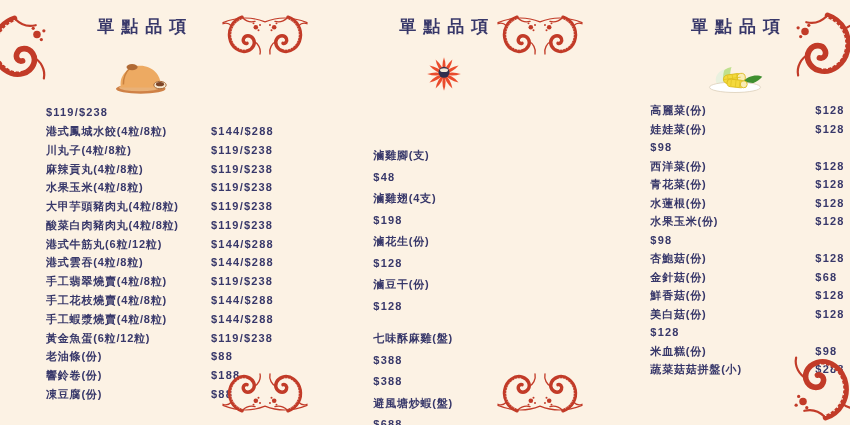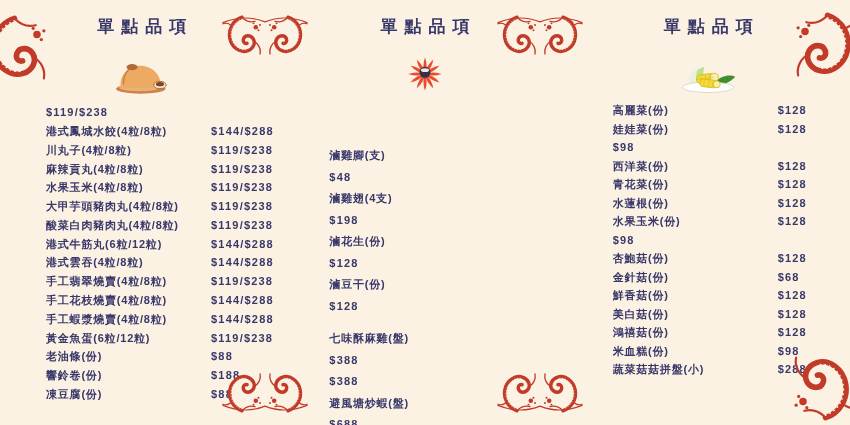--- a/index.html
+++ b/index.html
@@ -1,20 +1,20 @@
 <!DOCTYPE html>
 <html style="--bg: #fcf2e4; --ink: #38386a; --red: #c23b28;"><head>
 <meta charset="utf-8">
 <style>
   :root { --bg:#fcf2e4; --ink:#38386a; --red:#c23b28; }
   html,body { margin:0; padding:0; }
   body { width:850px; height:425px; }
   .page { position:relative; width:850px; height:425px; overflow:hidden;
           background:var(--bg); font-family:"Liberation Sans","DejaVu Sans",sans-serif; }
-  .cols { display:flex; height:100%; }
+  .cols { display:flex; height:100%;gap:44px; }
   .col { width:283.33px; box-sizing:border-box; display:flex; flex-direction:column; align-items:center; }
   .title { margin-top:15px; font-size:17px; font-weight:700; letter-spacing:7px; text-indent:7px;
            color:var(--ink); white-space:nowrap; }
   .icon { margin-top:5px; height:38px; display:flex; align-items:flex-end; justify-content:center; }
   .list { list-style:none; width:100%; box-sizing:border-box; padding:0 22px 0 46px;
           margin:8px 0 0 0; color:var(--ink); font-weight:700; }
   .row { display:flex; align-items:baseline; font-size:11px; letter-spacing:0.8px; line-height:18.8px; }
   .nm { width:165px; flex:none; white-space:nowrap; overflow:hidden; }
   .pr { flex:1; white-space:nowrap; letter-spacing:1.2px; }
   .col-2 .list { margin-top:50px; }
@@ -283,21 +283,20 @@
           </li>
           <li class="row">
             <span class="nm">鮮香菇(份)</span>
             <span class="pr">$128</span>
           </li>
           <li class="row">
             <span class="nm">美白菇(份)</span>
             <span class="pr">$128</span>
           </li>
           <li class="row">
-            <span class="nm">鴻禧菇(份)</span>
             <span class="pr">$128</span>
           </li>
           <li class="row">
             <span class="nm">米血糕(份)</span>
             <span class="pr">$98</span>
           </li>
           <li class="row">
             <span class="nm">蔬菜菇菇拼盤(小)</span>
             <span class="pr">$288</span>
           </li>

